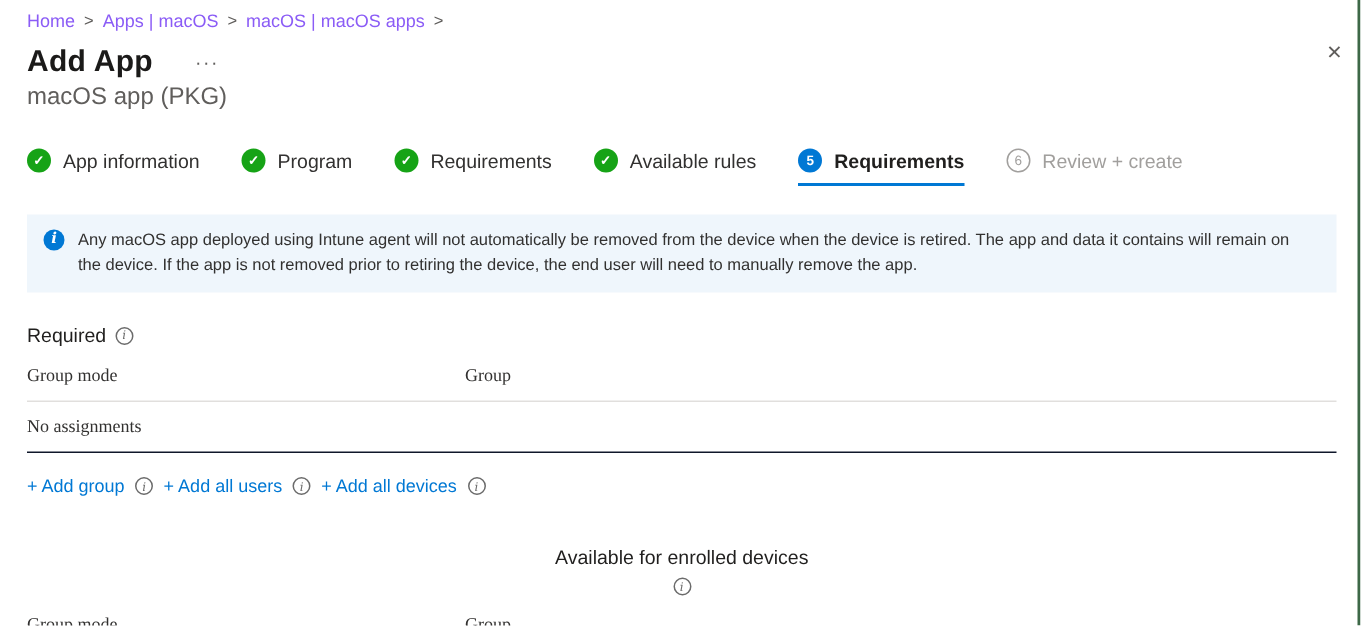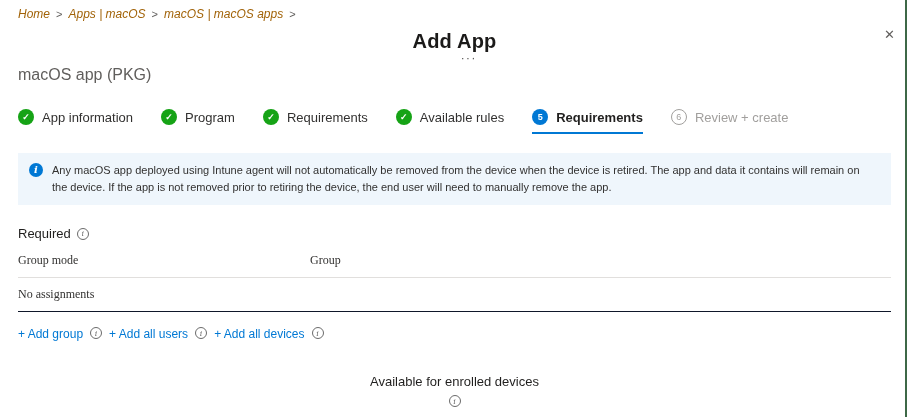--- a/index.html
+++ b/index.html
@@ -14,25 +14,25 @@
     position: relative;
     width: 907px;
     height: 417px;
     border-right: 2px solid #3d6847;
     background: #fff;
   }
   .content { padding: 7px 14px 0 18px; }
 
   
   .breadcrumb { font-size: 12px; color: #605e5c; display: flex; gap: 6px; align-items: center; }
-  .breadcrumb a { color: #a16207; text-decoration: none; cursor: pointer; font-style: italic; }
+  .breadcrumb a { color: #8b5cf6; text-decoration: none; cursor: pointer; }
   .crumb-sep { color: #605e5c; font-size: 11px; }
 
   
-  .title-row { display: flex; align-items: center; margin-top: 9px; flex-direction: column; }
+  .title-row { display: flex; align-items: center; margin-top: 9px; }
   .page-title { font-size: 20px; font-weight: 700; color: #1b1a19; letter-spacing: .2px; }
   .more-dots { color: #605e5c; font-size: 13px; margin-left: 28px; letter-spacing: 1px; cursor: pointer; line-height: 10px; }
   .close-btn { position: absolute; top: 27px; right: 10px; color: #605e5c; font-size: 13px; cursor: pointer; }
   .subtitle { font-size: 16px; color: #605e5c; margin-top: 3px; }
 
   
   .tabs { display: flex; gap: 28px; margin-top: 25px; font-size: 13px; align-items: flex-end; }
   .tab { display: flex; align-items: center; gap: 8px; padding-bottom: 7px; border-bottom: 2px solid transparent; cursor: pointer; }
   .tab.active { border-bottom-color: #0078d4; font-weight: 700; color: #201f1e; }
   .tab.disabled { color: #a19f9d; cursor: default; }
@@ -57,21 +57,21 @@
   .th-row { padding: 12px 0 9px; border-bottom: 1px solid #e1dfdd; color: #323130; }
   .data-row { padding: 9px 0; border-bottom: 1px solid #0f172a; }
   .data-row.dotted { border-bottom: 1px dotted #c4c2c0; }
   .col-mode { width: 292px; flex: none; }
   .col-group { flex: 1; }
   .col-actions { width: 44px; flex: none; text-align: right; padding-right: 6px; }
   .included-cell { display: inline-flex; align-items: center; gap: 8px; color: #0078d4; cursor: pointer; }
   .plus-circle { width: 15px; height: 15px; border: 1px solid #0078d4; border-radius: 50%; color: #0078d4; display: inline-flex; align-items: center; justify-content: center; font-size: 12px; line-height: 1; flex: none; }
   .plus-circle::before { content: "+"; margin-top: -1px; }
 
-  .links-row { display: flex; gap: 7px; font-size: 12px; margin-top: 15px; }
+  .links-row { display: flex; align-items: center; gap: 7px; font-size: 12px; margin-top: 15px; }
   .links-row a { color: #0078d4; text-decoration: none; cursor: pointer; }
 </style>
 </head>
 <body>
 
 <div class="page">
   <div class="content">
 
     <nav class="breadcrumb">
       <a>Home</a>

